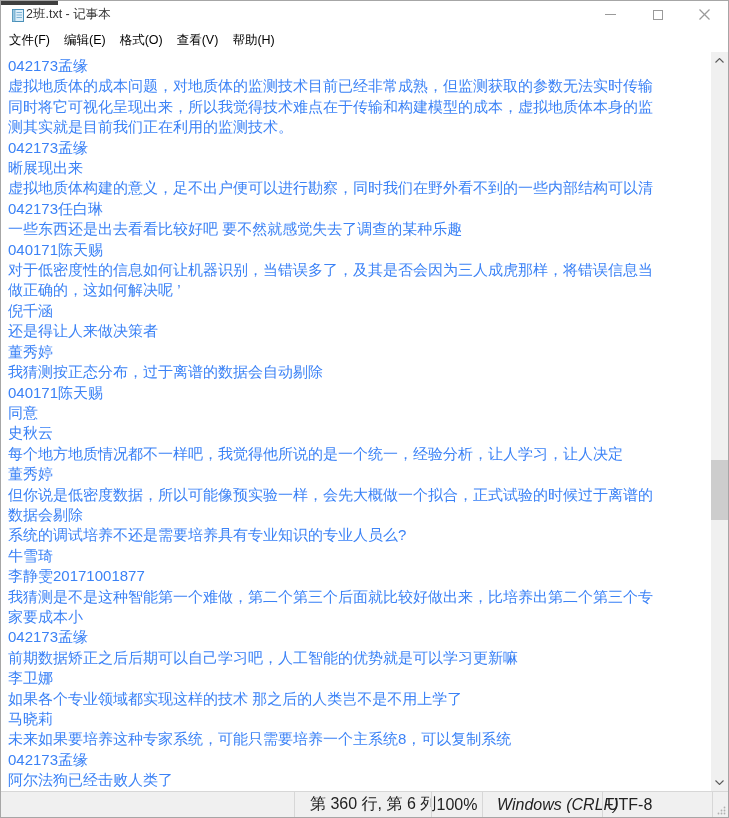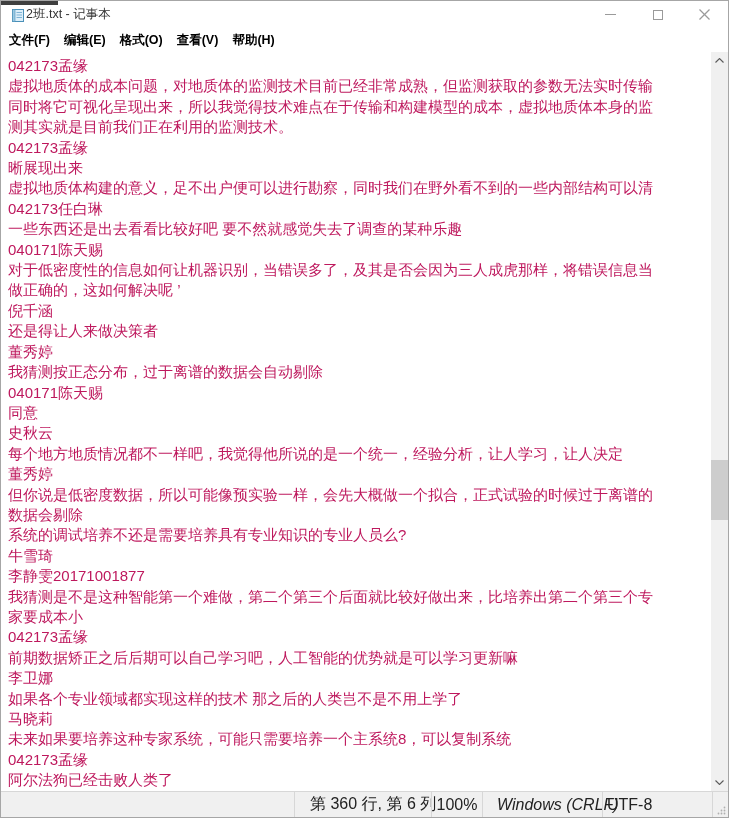--- a/index.html
+++ b/index.html
@@ -23,27 +23,27 @@
   .win-controls { position: absolute; right: 0; top: 0; height: 100%; display: flex; }
   .win-btn { width: 47px; height: 100%; display: flex; align-items: center; justify-content: center; }
   .glyph-min { width: 11px; height: 1px; background: #9a9a9a; }
   .glyph-max { width: 10px; height: 10px; border: 1px solid #9a9a9a; background: transparent; }
   
   .menubar {
     height: 24px; flex: 0 0 24px; background: #ffffff;
     display: flex; align-items: center; padding-left: 1px;
     font-size: 12.5px; color: #000;
   }
-  .menubar > div { padding: 4px 7px; white-space: nowrap; font-weight: bold; }
+  .menubar > div { padding: 4px 7px; white-space: nowrap; }
   
   .editor-wrap { position: relative; flex: 1 1 auto; background: #ffffff; overflow: hidden; }
   .text-area {
     position: absolute; left: 0; top: 0; right: 17px; bottom: 0;
     padding: 4px 0 0 7px; overflow: hidden;
-    font-size: 15px; line-height: 20.4px; color: #be185d;
+    font-size: 15px; line-height: 20.4px; color: #3b82f6;
   }
   .text-area > div { white-space: pre; }
   
   .v-scrollbar {
     position: absolute; top: 0; right: 0; bottom: 0; width: 17px;
     background: #f0f0f0;
   }
   .sb-arrow {
     position: absolute; left: 0; width: 17px; height: 17px;
     display: flex; align-items: center; justify-content: center; background: #f0f0f0;

